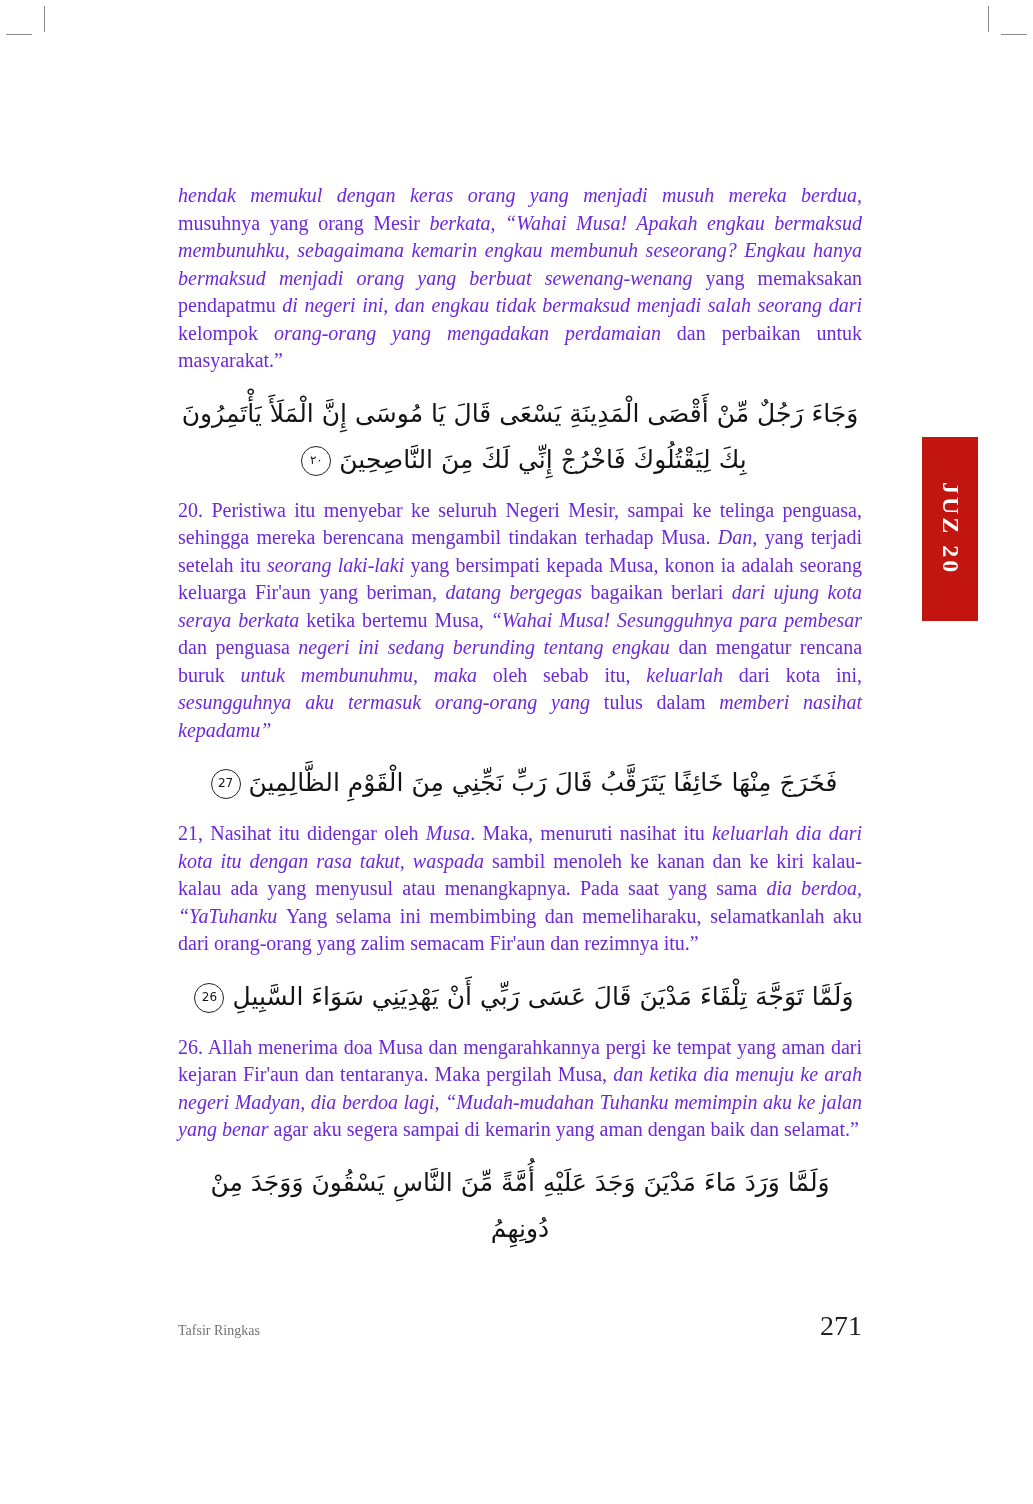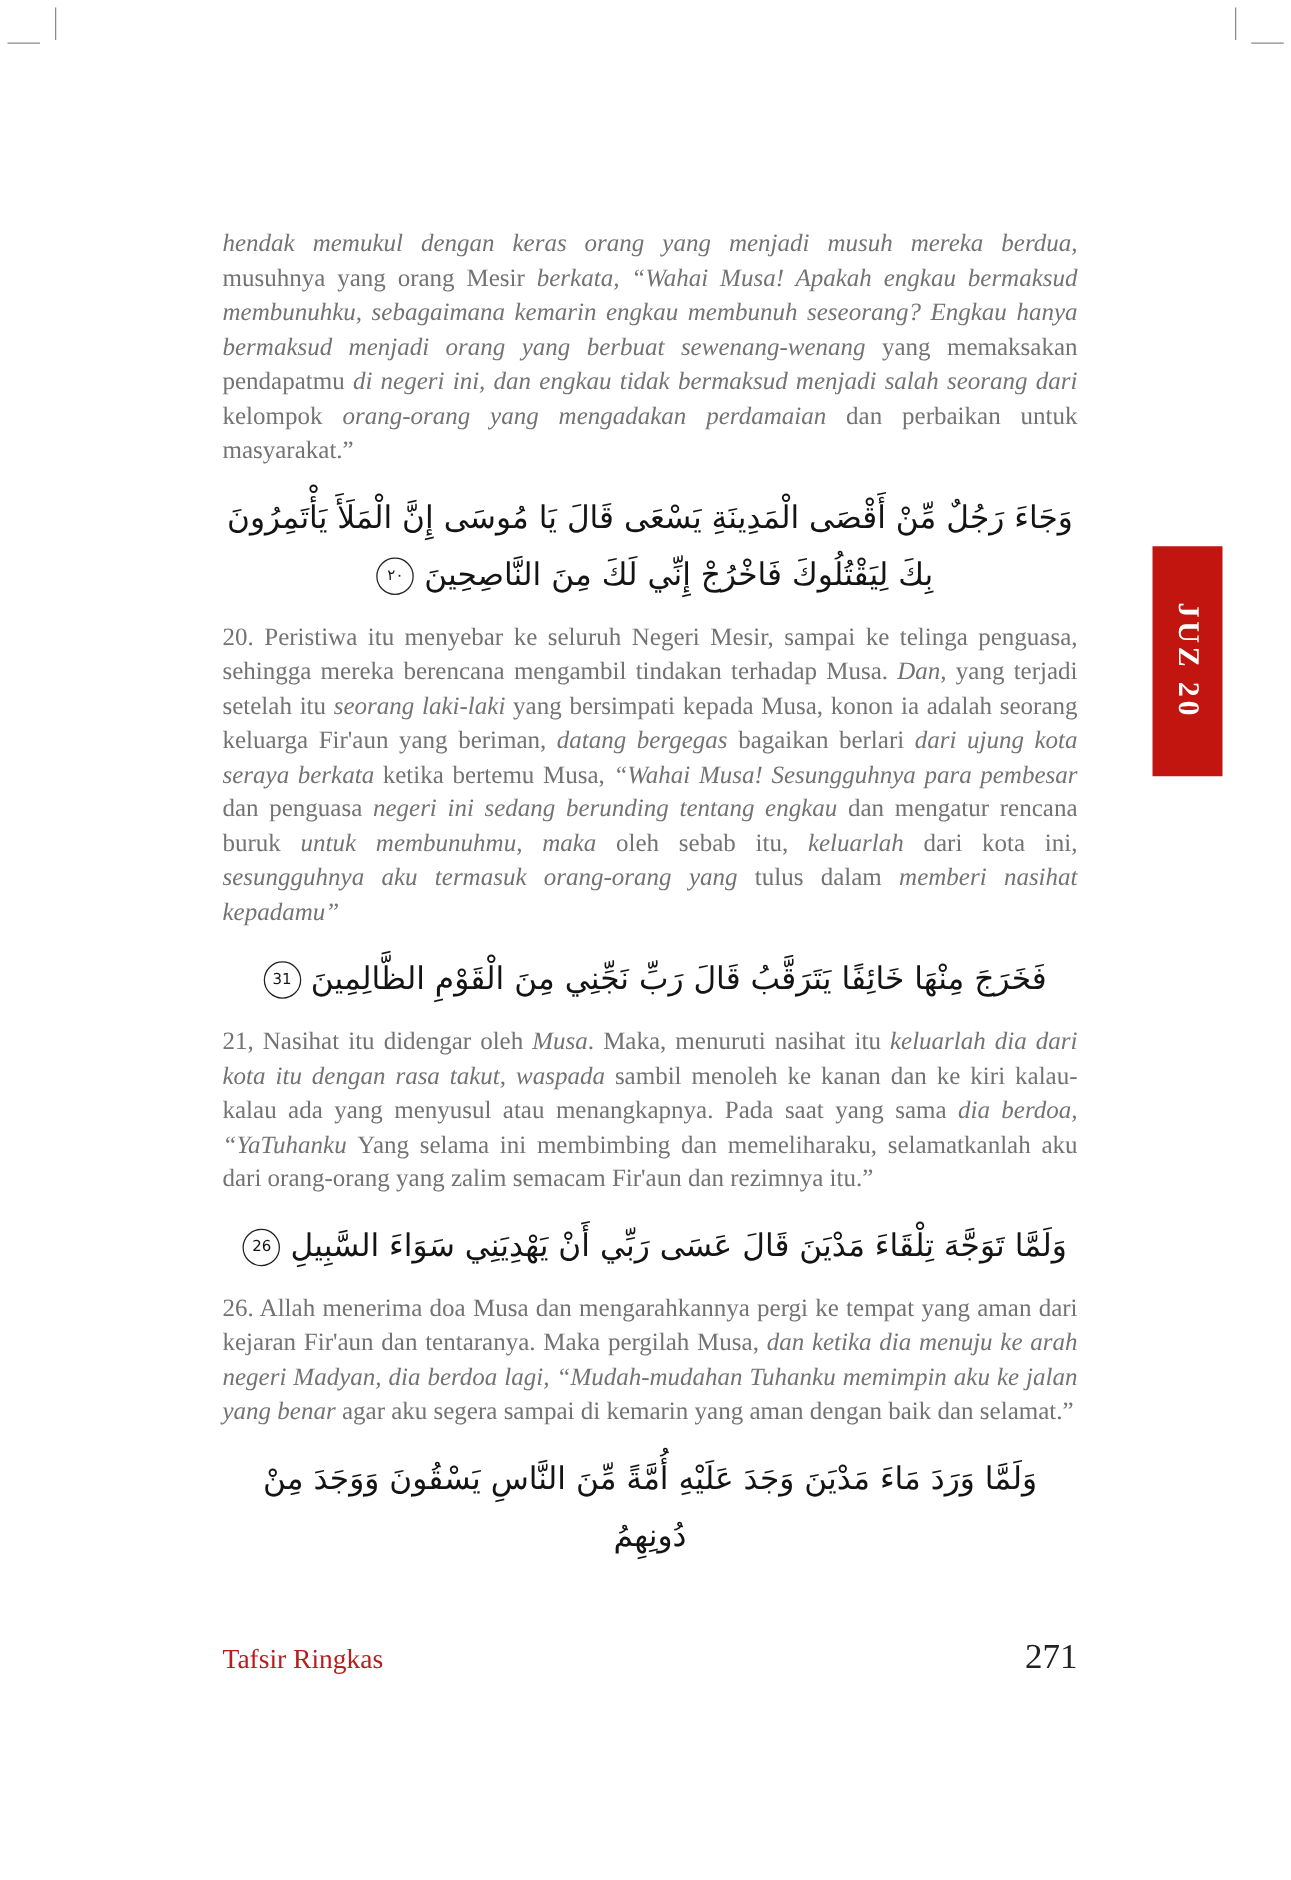--- a/index.html
+++ b/index.html
@@ -50,21 +50,21 @@
     position: absolute;
     left: 178px;
     top: 182px;
     width: 684px;
   }
   .para {
     margin: 0 0 6px 0;
     font-size: 20px;
     line-height: 27.5px;
     text-align: justify;
-    color: #737373;
+    color: #6d28d9;
   }
   .para .it { font-style: italic; }
 
   .arabic {
     direction: rtl;
     text-align: center;
     font-family: "DejaVu Sans", sans-serif;
     font-size: 25px;
     line-height: 46px;
     color: #141414;
@@ -86,42 +86,42 @@
   
   .footer {
     position: absolute;
     left: 178px;
     top: 1310px;
     width: 684px;
     display: flex;
     justify-content: space-between;
     align-items: baseline;
   }
-  .footer .book { font-size: 22px; color: #b91c1c; }
+  .footer .book { font-size: 14px; color: #737373; }
   .footer .pagenum { font-size: 28px; color: #222; }
 </style>
 </head>
 <body>
 
 <div class="page">
 
   <div class="crop tl-v"></div>
   <div class="crop tl-h"></div>
   <div class="crop tr-v"></div>
   <div class="crop tr-h"></div>
 
   <div class="juz-tab" style="background: rgb(195, 21, 15);">
     <span>JUZ 20</span>
   </div>
 
   <div class="text-block">
       <p class="para"><span class="it">hendak memukul dengan keras orang yang menjadi musuh mereka berdua, </span><span>musuhnya yang orang Mesir </span><span class="it">berkata, “Wahai Musa! Apakah engkau bermaksud membunuhku, sebagaimana kemarin engkau membunuh seseorang? Engkau hanya bermaksud menjadi orang yang berbuat sewenang-wenang </span><span>yang memaksakan pendapatmu </span><span class="it">di negeri ini, dan engkau tidak bermaksud menjadi salah seorang dari </span><span>kelompok </span><span class="it">orang-orang yang mengadakan perdamaian </span><span>dan perbaikan untuk masyarakat.”</span></p>
       <div class="arabic" dir="rtl"><span>وَجَاءَ رَجُلٌ مِّنْ أَقْصَى الْمَدِينَةِ يَسْعَى قَالَ يَا مُوسَى إِنَّ الْمَلَأَ يَأْتَمِرُونَ بِكَ لِيَقْتُلُوكَ فَاخْرُجْ إِنِّي لَكَ مِنَ النَّاصِحِينَ</span><span class="ayah">٢٠</span></div>
       <p class="para"><span>20. Peristiwa itu menyebar ke seluruh Negeri Mesir, sampai ke telinga penguasa, sehingga mereka berencana mengambil tindakan terhadap Musa. </span><span class="it">Dan, </span><span>yang terjadi setelah itu </span><span class="it">seorang laki-laki </span><span>yang bersimpati kepada Musa, konon ia adalah seorang keluarga Fir'aun yang beriman, </span><span class="it">datang bergegas </span><span>bagaikan berlari </span><span class="it">dari ujung kota seraya berkata </span><span>ketika bertemu Musa, </span><span class="it">“Wahai Musa! Sesungguhnya para pembesar </span><span>dan penguasa </span><span class="it">negeri ini sedang berunding tentang engkau </span><span>dan mengatur rencana buruk </span><span class="it">untuk membunuhmu, maka </span><span>oleh sebab itu, </span><span class="it">keluarlah </span><span>dari kota ini, </span><span class="it">sesungguhnya aku termasuk orang-orang yang </span><span>tulus dalam </span><span class="it">memberi nasihat kepadamu”</span></p>
-      <div class="arabic" dir="rtl"><span>فَخَرَجَ مِنْهَا خَائِفًا يَتَرَقَّبُ قَالَ رَبِّ نَجِّنِي مِنَ الْقَوْمِ الظَّالِمِينَ</span><span class="ayah">31</span></div>
+      <div class="arabic" dir="rtl"><span>فَخَرَجَ مِنْهَا خَائِفًا يَتَرَقَّبُ قَالَ رَبِّ نَجِّنِي مِنَ الْقَوْمِ الظَّالِمِينَ</span><span class="ayah">27</span></div>
       <p class="para"><span>21, Nasihat itu didengar oleh </span><span class="it">Musa</span><span>. Maka, menuruti nasihat itu </span><span class="it">keluarlah dia dari kota itu dengan rasa takut, waspada </span><span>sambil menoleh ke kanan dan ke kiri kalau-kalau ada yang menyusul atau menangkapnya. Pada saat yang sama </span><span class="it">dia berdoa, “YaTuhanku </span><span>Yang selama ini membimbing dan memeliharaku, selamatkanlah aku dari orang-orang yang zalim semacam Fir'aun dan rezimnya itu.”</span></p>
       <div class="arabic" dir="rtl"><span>وَلَمَّا تَوَجَّهَ تِلْقَاءَ مَدْيَنَ قَالَ عَسَى رَبِّي أَنْ يَهْدِيَنِي سَوَاءَ السَّبِيلِ</span><span class="ayah">26</span></div>
       <p class="para"><span>26. Allah menerima doa Musa dan mengarahkannya pergi ke tempat yang aman dari kejaran Fir'aun dan tentaranya. Maka pergilah Musa, </span><span class="it">dan ketika dia menuju ke arah negeri Madyan, dia berdoa lagi, “Mudah-mudahan Tuhanku memimpin aku ke jalan yang benar </span><span>agar aku segera sampai di kemarin yang aman dengan baik dan selamat.”</span></p>
       <div class="arabic" dir="rtl"><span>وَلَمَّا وَرَدَ مَاءَ مَدْيَنَ وَجَدَ عَلَيْهِ أُمَّةً مِّنَ النَّاسِ يَسْقُونَ وَوَجَدَ مِنْ دُونِهِمُ</span></div>
     </div>
 
   <div class="footer">
     <span class="book">Tafsir Ringkas</span>
     <span class="pagenum">271</span>
   </div>

